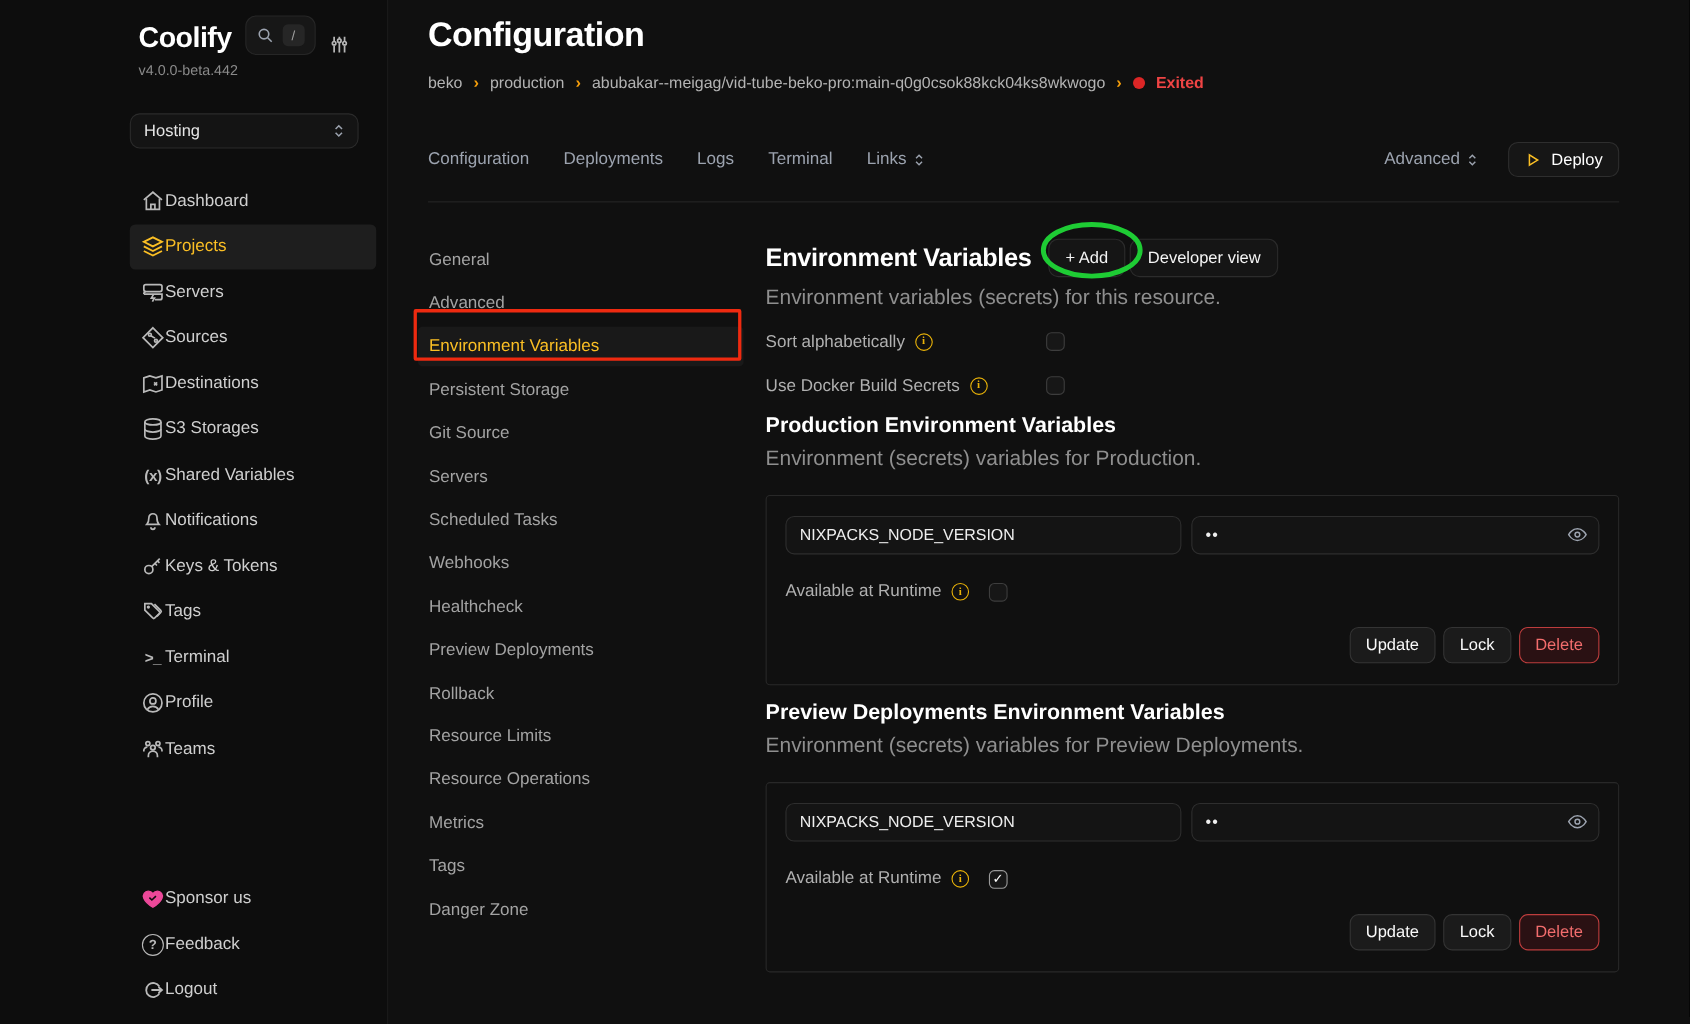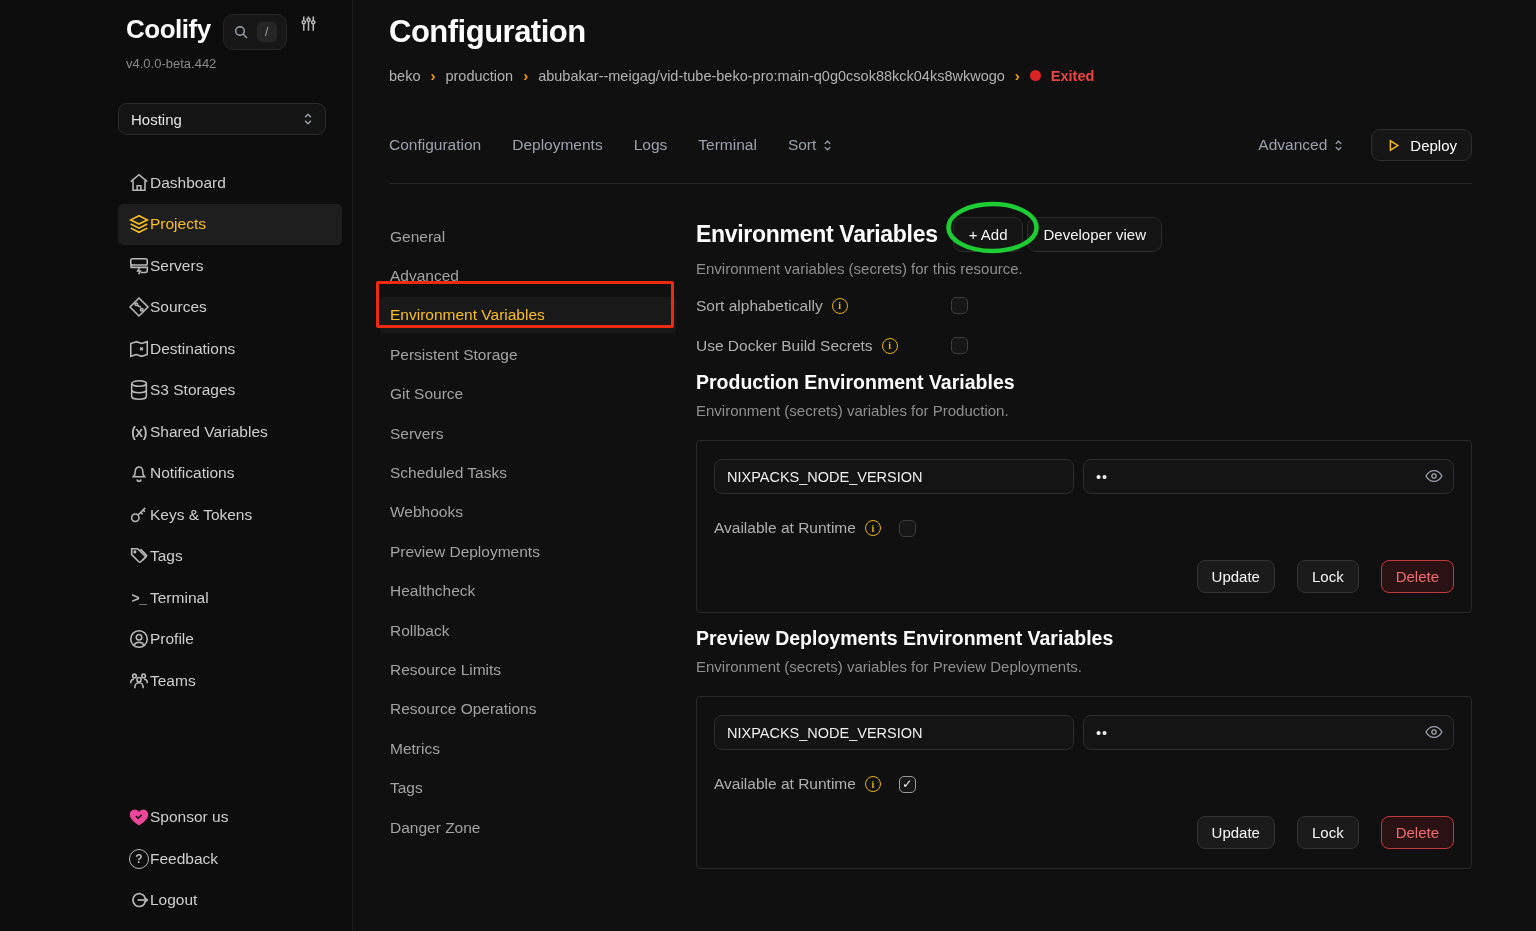--- a/index.html
+++ b/index.html
@@ -4,21 +4,21 @@
 <style>
   * { margin:0; padding:0; box-sizing:border-box; }
   html,body { background:#000; }
   body { font-family:"Liberation Sans", "DejaVu Sans", sans-serif; }
   .app { position:relative; width:1536px; height:931px; background:#101010; overflow:hidden; color:#e5e5e5; }
 
   
   .sidebar { position:absolute; left:0; top:0; width:353px; height:931px; background:#0d0d0d;
              border-right:1px solid #1d1d1d; display:flex; flex-direction:column;
              padding:14px 10px 10px 118px; }
-  .brand-row { display:flex; align-items:flex-start; gap:12px; padding-left:8px; }
+  .brand-row { display:flex; align-items:flex-end; gap:12px; padding-left:8px; }
   .brand { font-size:26px; font-weight:800; color:#fff; letter-spacing:-0.5px; }
   .search-btn { display:flex; align-items:center; gap:8px; background:#171717; border:1px solid #262626;
                 border-radius:10px; padding:7px 9px; cursor:pointer; }
   .search-btn svg { stroke:#9ca3af; }
   .kbd { background:#262626; color:#a3a3a3; border-radius:5px; font-size:12px; width:20px; height:20px;
          display:flex; align-items:center; justify-content:center; }
   .sliders-btn { background:none; border:none; cursor:pointer; display:flex; }
   .sliders-btn svg { stroke:#b5b5b5; }
   .version { color:#8a8a8a; font-size:13px; margin:6px 0 0 8px; }
   .team-select { margin:32px 0 0 0; width:208px; height:32px; background:#141414; border:1px solid #2b2b2b;
@@ -64,21 +64,21 @@
   .submenu { width:296px; flex:0 0 296px; list-style:none; margin-left:-9px; }
   .submenu li { height:39.4px; display:flex; align-items:center; padding:0 10px; font-size:15.5px;
                 color:#a3a3a3; border-radius:4px; cursor:pointer; }
   .submenu li.active { background:#191919; color:#fbbf24; height:36px; margin:1.7px 0; }
 
   .panel { flex:1; margin-left:20px; }
   .h2-row { display:flex; align-items:center; gap:14px; }
   .h2 { color:#fff; font-size:23px; font-weight:800; letter-spacing:-0.3px; }
   .btn { background:#151515; border:1px solid #2c2c2c; border-radius:9px; height:35px; padding:0 15px;
          color:#f5f5f5; font-size:15px; cursor:pointer; }
-  .subtitle { color:#8f8f8f; font-size:15px; margin-top:8px; }
+  .subtitle { color:#8f8f8f; font-size:19px; margin-top:8px; }
   .opt-row { display:flex; align-items:center; margin-top:17px; height:23px; }
   .opt-label { display:flex; align-items:center; gap:9px; width:255px; color:#b0b0b0; font-size:15.5px; }
   .info-ic { width:16px; height:16px; border:1.5px solid #eab308; border-radius:50%; color:#eab308;
              font-size:10px; font-weight:700; display:flex; align-items:center; justify-content:center;
              font-family:"Liberation Serif", serif; flex:0 0 16px; }
   .checkbox { width:17px; height:17px; border:1px solid #3d3d3d; border-radius:5px; background:#171717;
               cursor:pointer; display:flex; align-items:center; justify-content:center; }
   .checkbox.checked { border-color:#9a9a9a; }
   .checkbox.checked::after { content:"✓"; color:#fff; font-size:12px; font-weight:700; }
 
@@ -87,21 +87,21 @@
   .inputs-row { display:flex; gap:9px; }
   .txt-input { background:#141414; border:1px solid #2e2e2e; border-radius:8px; height:35px; color:#efefef;
                font-size:14.5px; padding:0 12px; outline:none; }
   .key-input { width:360px; flex:0 0 360px; }
   .val-wrap { position:relative; flex:1; }
   .val-input { width:100%; letter-spacing:1px; }
   .eye-btn { position:absolute; right:10px; top:7px; background:none; border:none; cursor:pointer; display:flex; }
   .eye-btn svg { stroke:#9ca3af; }
   .runtime-row { display:flex; align-items:center; gap:9px; margin-top:25px; color:#b0b0b0; font-size:15.5px; }
   .runtime-row .checkbox { margin-left:9px; }
-  .actions-row { display:flex; justify-content:flex-end; gap:22px; margin-top:23px; }
+  .actions-row { display:flex; justify-content:flex-end; gap:7px; margin-top:23px; }
   .act-btn { background:#1b1b1b; border:1px solid #343434; border-radius:8px; height:33px; padding:0 14px;
              color:#fafafa; font-size:15px; cursor:pointer; }
   .act-btn.danger { background:#2a1113; border:1.5px solid #bd3d3d; color:#f26d6d; }
 
   
   .anno-rect { position:absolute; left:376px; top:281px; width:298px; height:47px;
                border:3px solid #ee2a10; border-radius:2px; pointer-events:none; z-index:50; }
   .anno-ellipse { position:absolute; left:944px; top:201px; pointer-events:none; z-index:50; }
 </style>
 </head>
@@ -316,21 +316,21 @@
       <span class="status-txt">Exited</span>
     </div>
 
     <div class="tabs-row">
       <div class="tabs">
         <span class="tab">Configuration</span>
         <span class="tab">Deployments</span>
         <span class="tab">Logs</span>
         <span class="tab">Terminal</span>
         <span class="tab">
-          <span>Sort</span>
+          <span>Links</span>
           <span style="display:flex;">
               <svg width="13" height="13" viewBox="0 0 24 24" fill="none" stroke-width="2.4">
                 <path d="M7 9l5-5 5 5M7 15l5 5 5-5"></path>
               </svg>
             </span>
         </span>
       </div>
       <div class="tabs-right">
         <span class="adv">
           <span>Advanced</span>
@@ -356,22 +356,22 @@
 
       <ul class="submenu">
         <li>General</li>
         <li>Advanced</li>
         <li class="active">Environment Variables</li>
         <li>Persistent Storage</li>
         <li>Git Source</li>
         <li>Servers</li>
         <li>Scheduled Tasks</li>
         <li>Webhooks</li>
+        <li>Healthcheck</li>
         <li>Preview Deployments</li>
-        <li>Healthcheck</li>
         <li>Rollback</li>
         <li>Resource Limits</li>
         <li>Resource Operations</li>
         <li>Metrics</li>
         <li>Tags</li>
         <li>Danger Zone</li>
       </ul>
 
       <section class="panel">
         <div class="h2-row">

